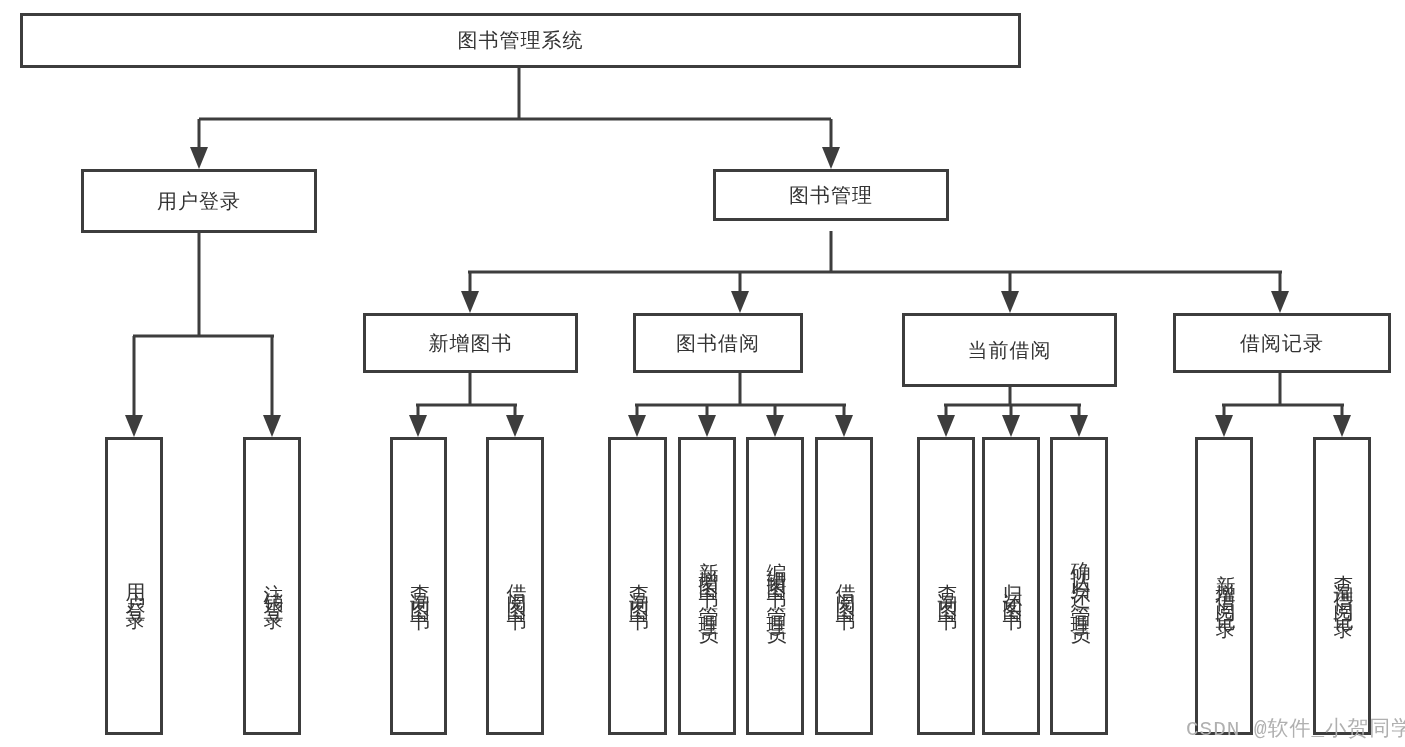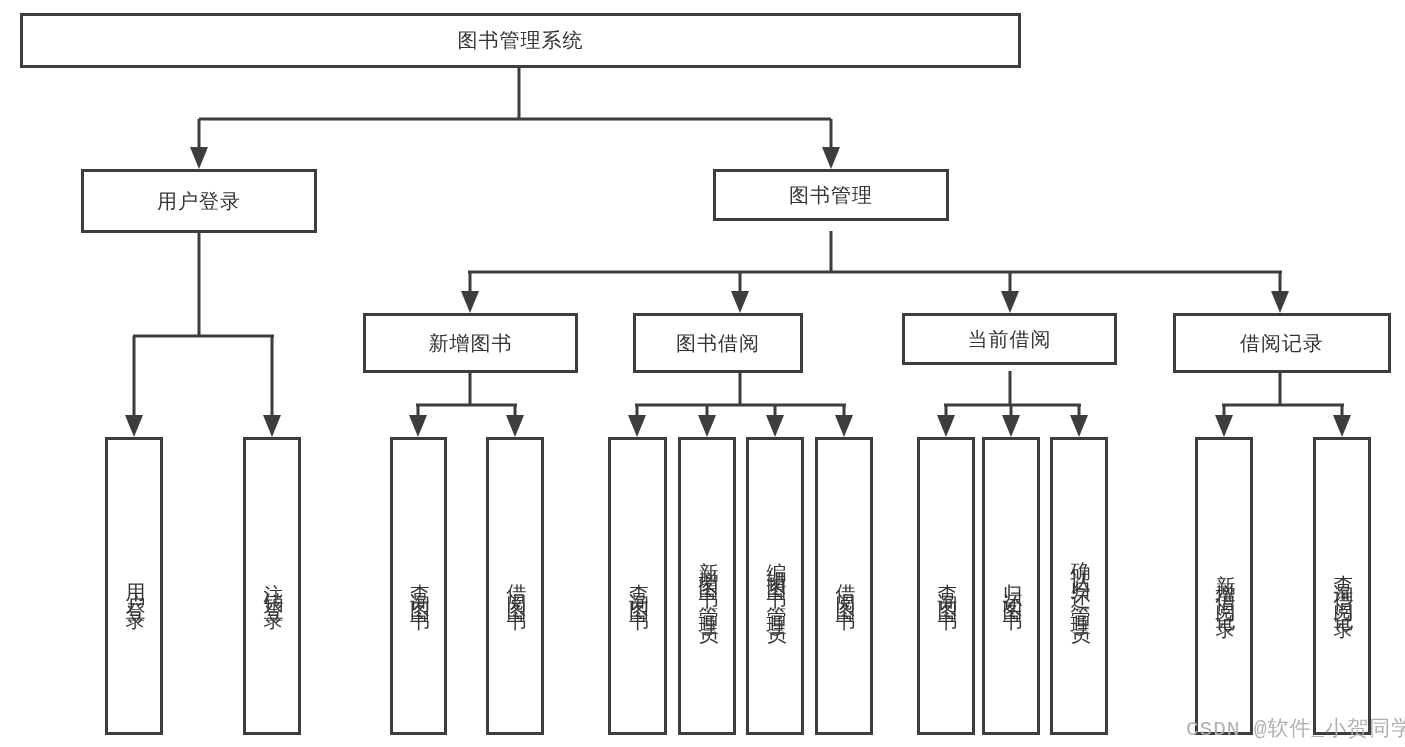--- a/index.html
+++ b/index.html
@@ -106,21 +106,21 @@
     </g>
   </svg>
 
   <div class="node hbox" style="left:20px; top:13px; width:1001px; height:55px;">图书管理系统</div>
 
   <div class="node hbox" style="left:81px; top:169px; width:236px; height:64px;">用户登录</div>
   <div class="node hbox" style="left:713px; top:169px; width:236px; height:52px;">图书管理</div>
 
   <div class="node hbox" style="left:363px; top:313px; width:215px; height:60px;">新增图书</div>
   <div class="node hbox" style="left:633px; top:313px; width:170px; height:60px;">图书借阅</div>
-  <div class="node hbox" style="left:902px; top:313px; width:215px; height:52px;">当前借阅</div>
+  <div class="node hbox" style="left:902px; top:313px; width:215px; height:74px;">当前借阅</div>
   <div class="node hbox" style="left:1173px; top:313px; width:218px; height:60px;">借阅记录</div>
 
   <div class="node vbox" style="left:105px; top:437px; width:58px; height:298px;">
     <span class="vtext">用户登录</span>
   </div>
   <div class="node vbox" style="left:243px; top:437px; width:58px; height:298px;">
     <span class="vtext">注销登录</span>
   </div>
 
   <div class="node vbox" style="left:390px; top:437px; width:57px; height:298px;">

